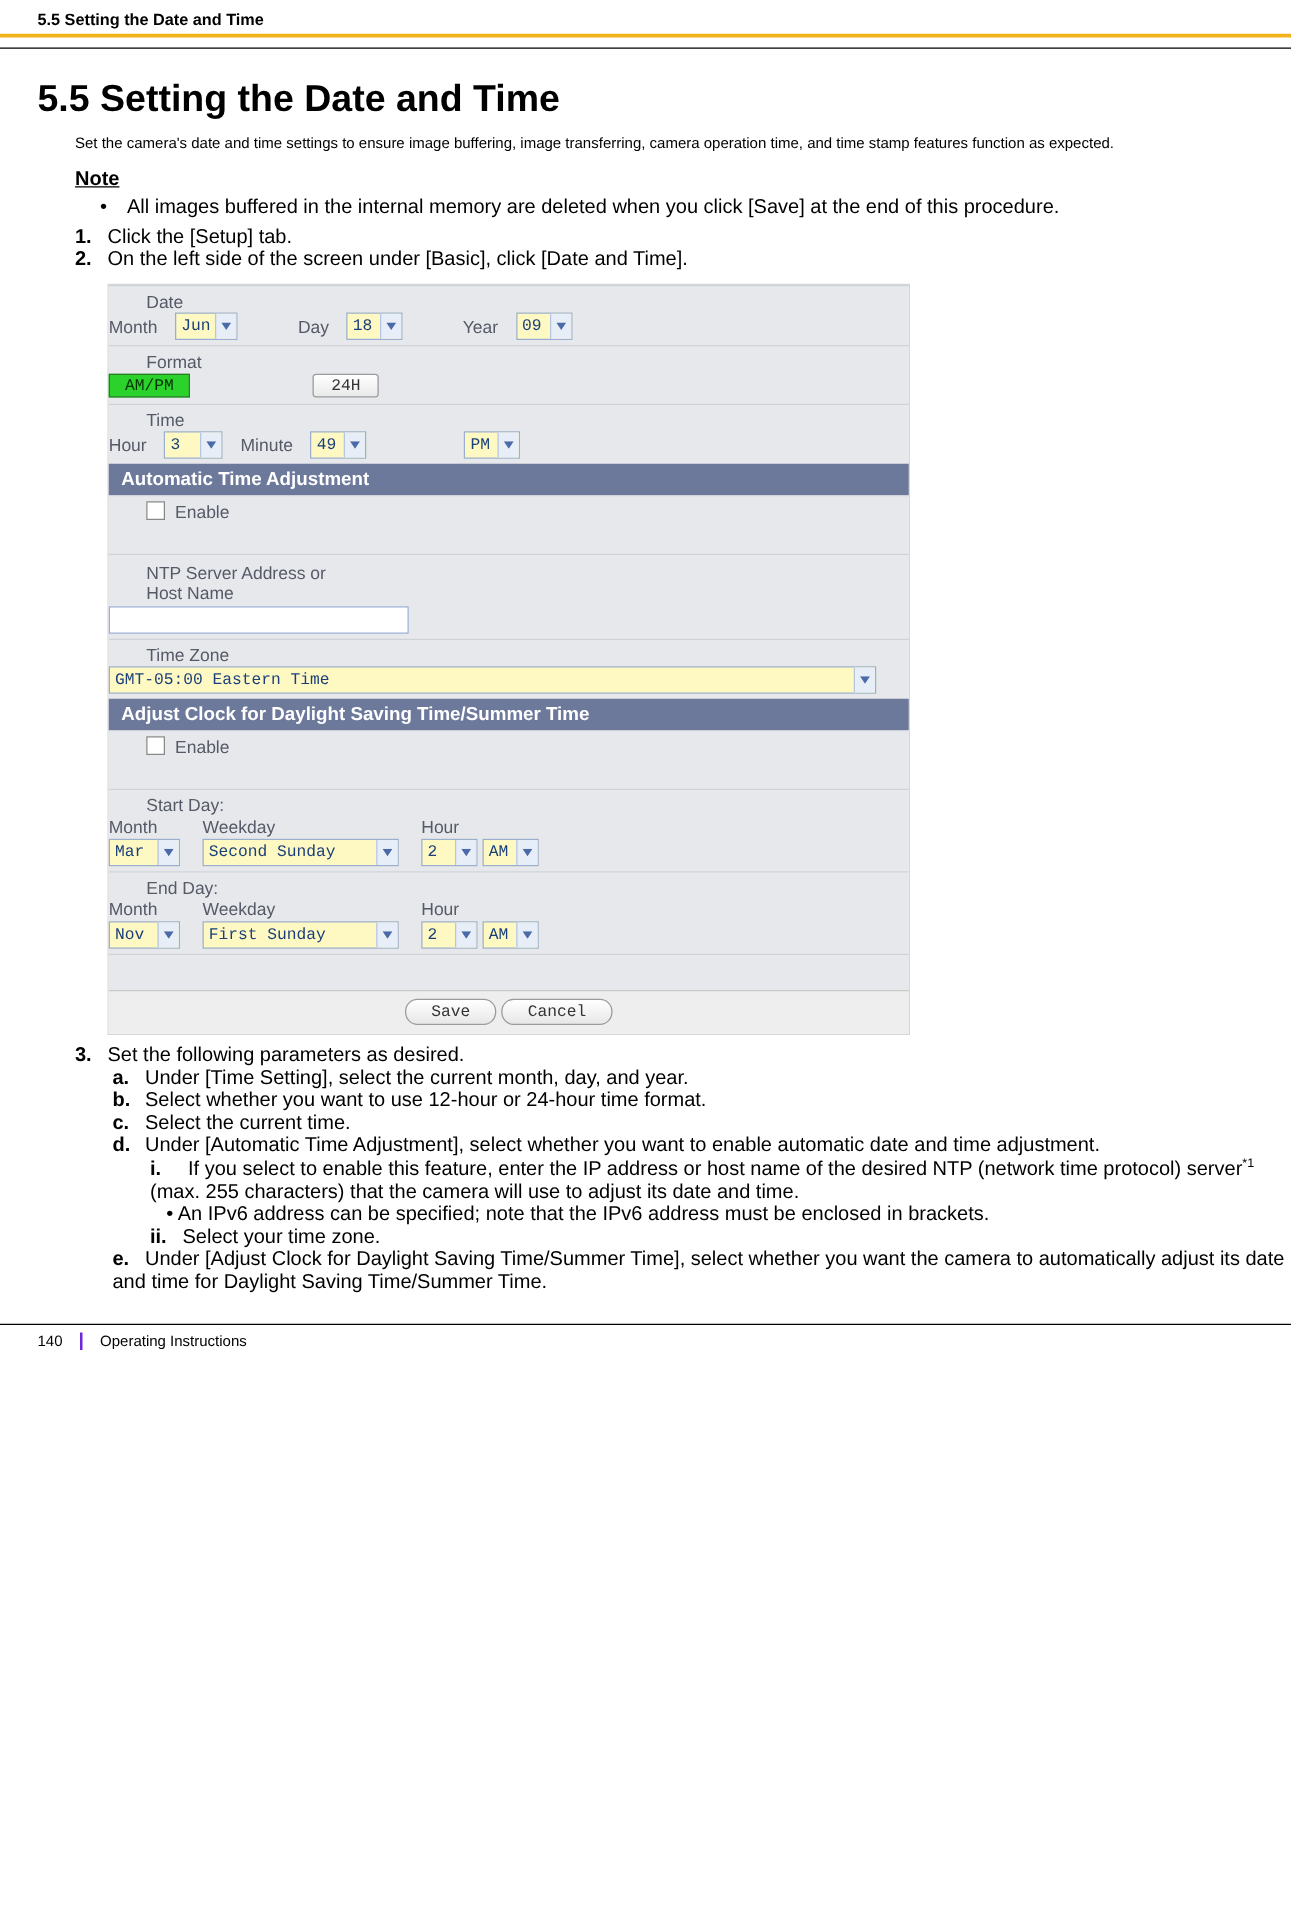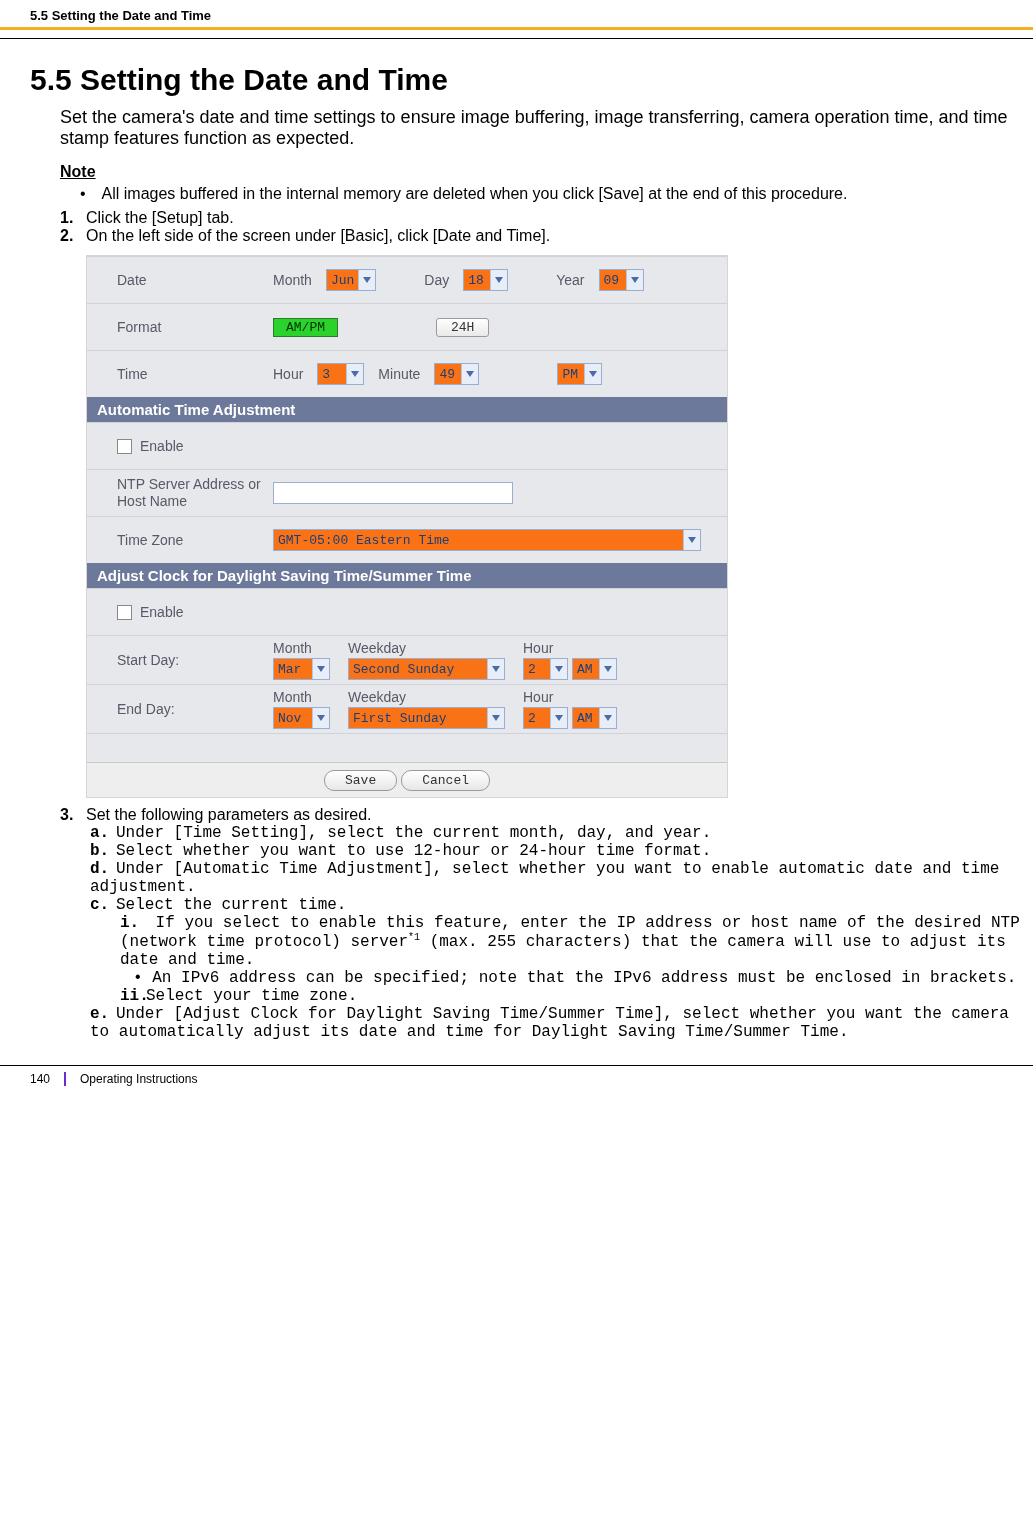--- a/index.html
+++ b/index.html
@@ -31,21 +31,21 @@
   .content {
     padding: 0 0 0 30px;
     max-width: 1000px;
   }
   h1 {
     font-size: 30px;
     font-weight: bold;
     margin: 24px 0 10px 0;
   }
   .intro {
-    font-size: 18px;
+    font-size: 12px;
     margin: 0 0 14px 30px;
   }
   .note-label {
     font-size: 16px;
     font-weight: bold;
     text-decoration: underline;
     margin: 0 0 4px 30px;
   }
   .bullets {
     margin: 0 0 6px 50px;
@@ -59,21 +59,20 @@
     margin: 0 0 0 30px;
     font-size: 16px;
   }
   .steps .num {
     font-weight: bold;
     display: inline-block;
     width: 26px;
   }
   .steps .sub {
     margin-left: 30px;
-    font-family: Liberation Mono, monospace;
   }
   .steps .sub .letter {
     font-weight: bold;
     display: inline-block;
     width: 26px;
   }
   .steps .subsub {
     margin-left: 30px;
   }
   .steps .subsub .roman {
@@ -101,46 +100,46 @@
   }
   .section-hdr {
     background: #6d799b;
     color: #fff;
     font-weight: bold;
     font-size: 15px;
     padding: 4px 10px;
   }
   .row {
     display: flex;
-    align-items: center;
     border-top: 1px solid #cfd3d8;
     min-height: 38px;
     padding: 4px 16px 4px 0;
     background: #e6e8ec;
     color: #555a66;
+    flex-direction: column;
   }
   .row .lbl {
     width: 150px;
     padding-left: 30px;
     padding-right: 6px;
     line-height: 1.2;
   }
   .row .fields {
     flex: 1;
     display: flex;
     align-items: center;
     gap: 14px;
     flex-wrap: wrap;
   }
   .field-label { font-size: 14px; color: #555a66; }
   .sel {
     display: inline-flex;
     align-items: center;
     border: 1px solid #9aaed1;
-    background: #f97316;
+    background: #fef9c3;
     height: 20px;
     font-family: "Courier New", monospace;
     font-size: 13px;
     color: #1a3f7a;
   }
   .sel .val {
     padding: 0 4px;
     min-width: 18px;
     text-align: left;
   }
@@ -491,22 +490,22 @@
           <span class="round-btn">Cancel</span>
         </div>
 
       </div>
     </div>
 
     <div class="steps">
       <div><span class="num">3.</span><span>Set the following parameters as desired.</span></div>
       <div class="sub"><span class="letter">a.</span><span>Under [Time Setting], select the current month, day, and year.</span></div>
       <div class="sub"><span class="letter">b.</span><span>Select whether you want to use 12-hour or 24-hour time format.</span></div>
+      <div class="sub"><span class="letter">c.</span><span>Select the current time.</span></div>
       <div class="sub"><span class="letter">d.</span><span>Under [Automatic Time Adjustment], select whether you want to enable automatic date and time adjustment.</span></div>
-      <div class="sub"><span class="letter">c.</span><span>Select the current time.</span></div>
       <div class="sub">
         <div class="subsub">
           <span class="roman">i.</span>
           <span>
             <span>If you select to enable this feature, enter the IP address or host name of the desired NTP (network time protocol) server</span><sup>*1</sup><span> (max. 255 characters) that the camera will use to adjust its date and time.</span>
           </span>
         </div>
         <div class="subsub">
           <div class="subbullet">
             <span class="dot">•</span>

